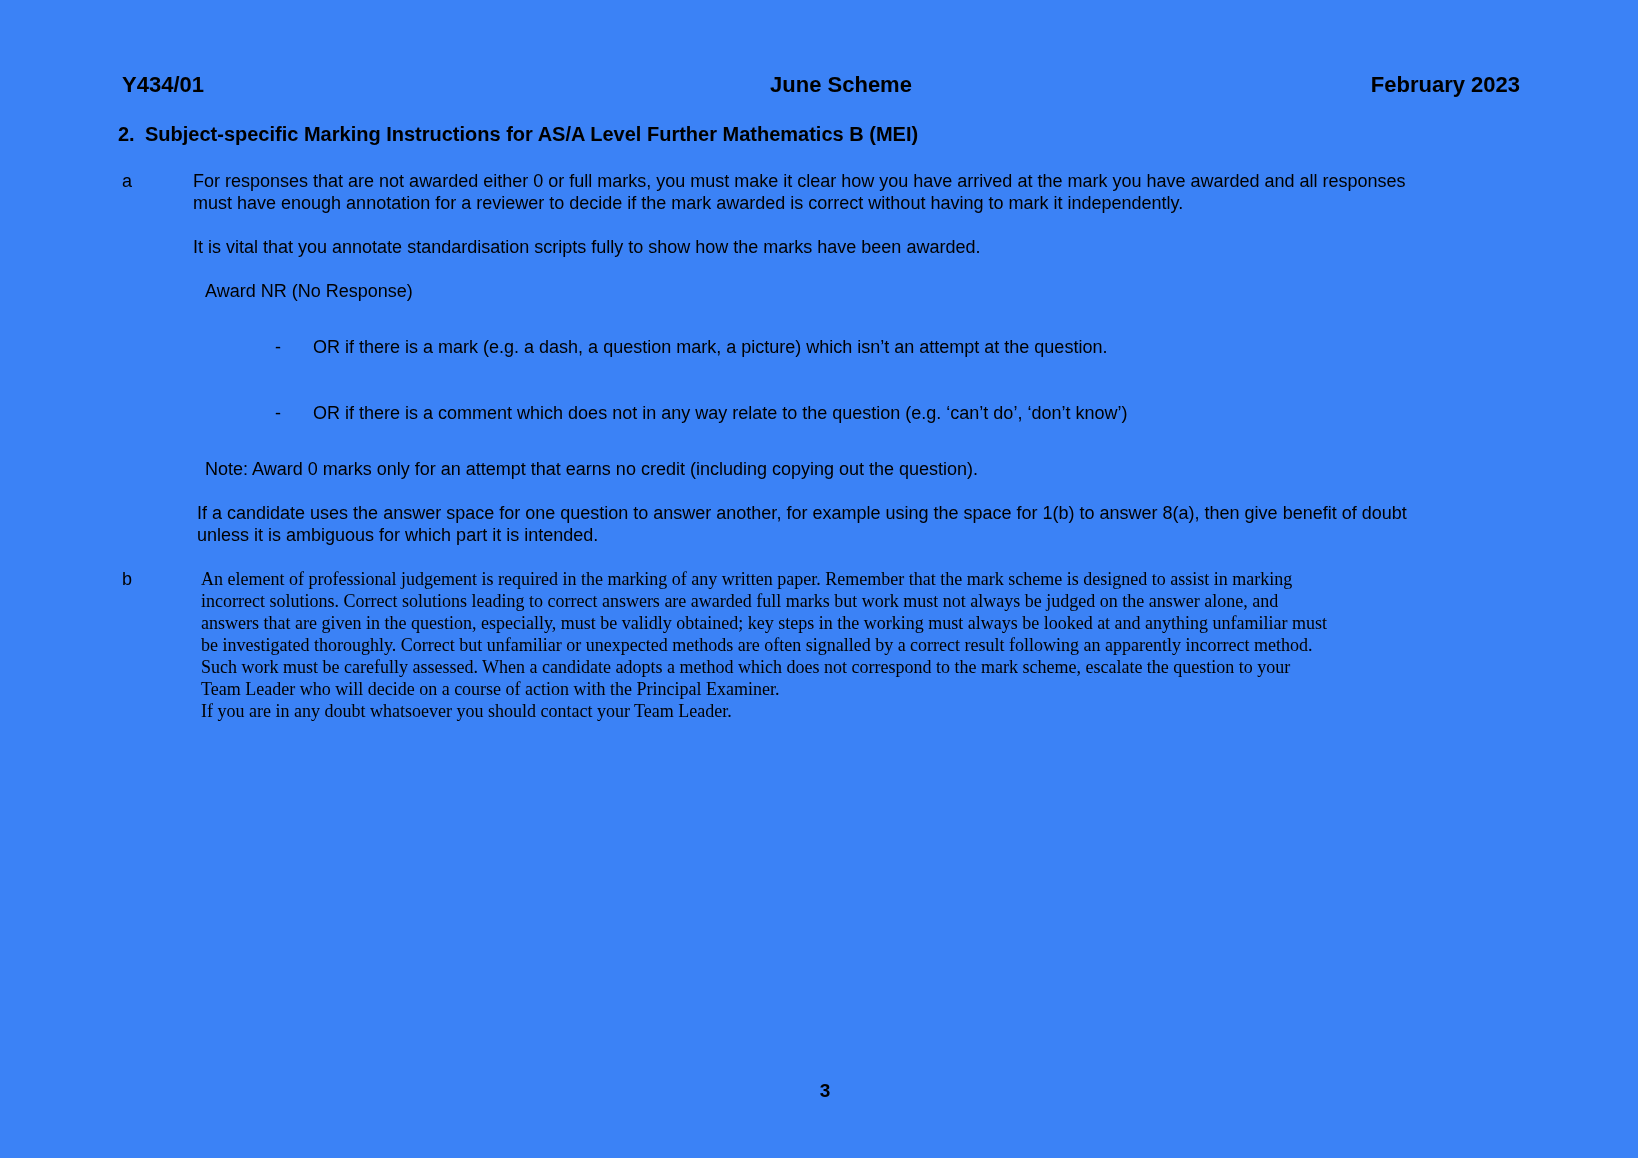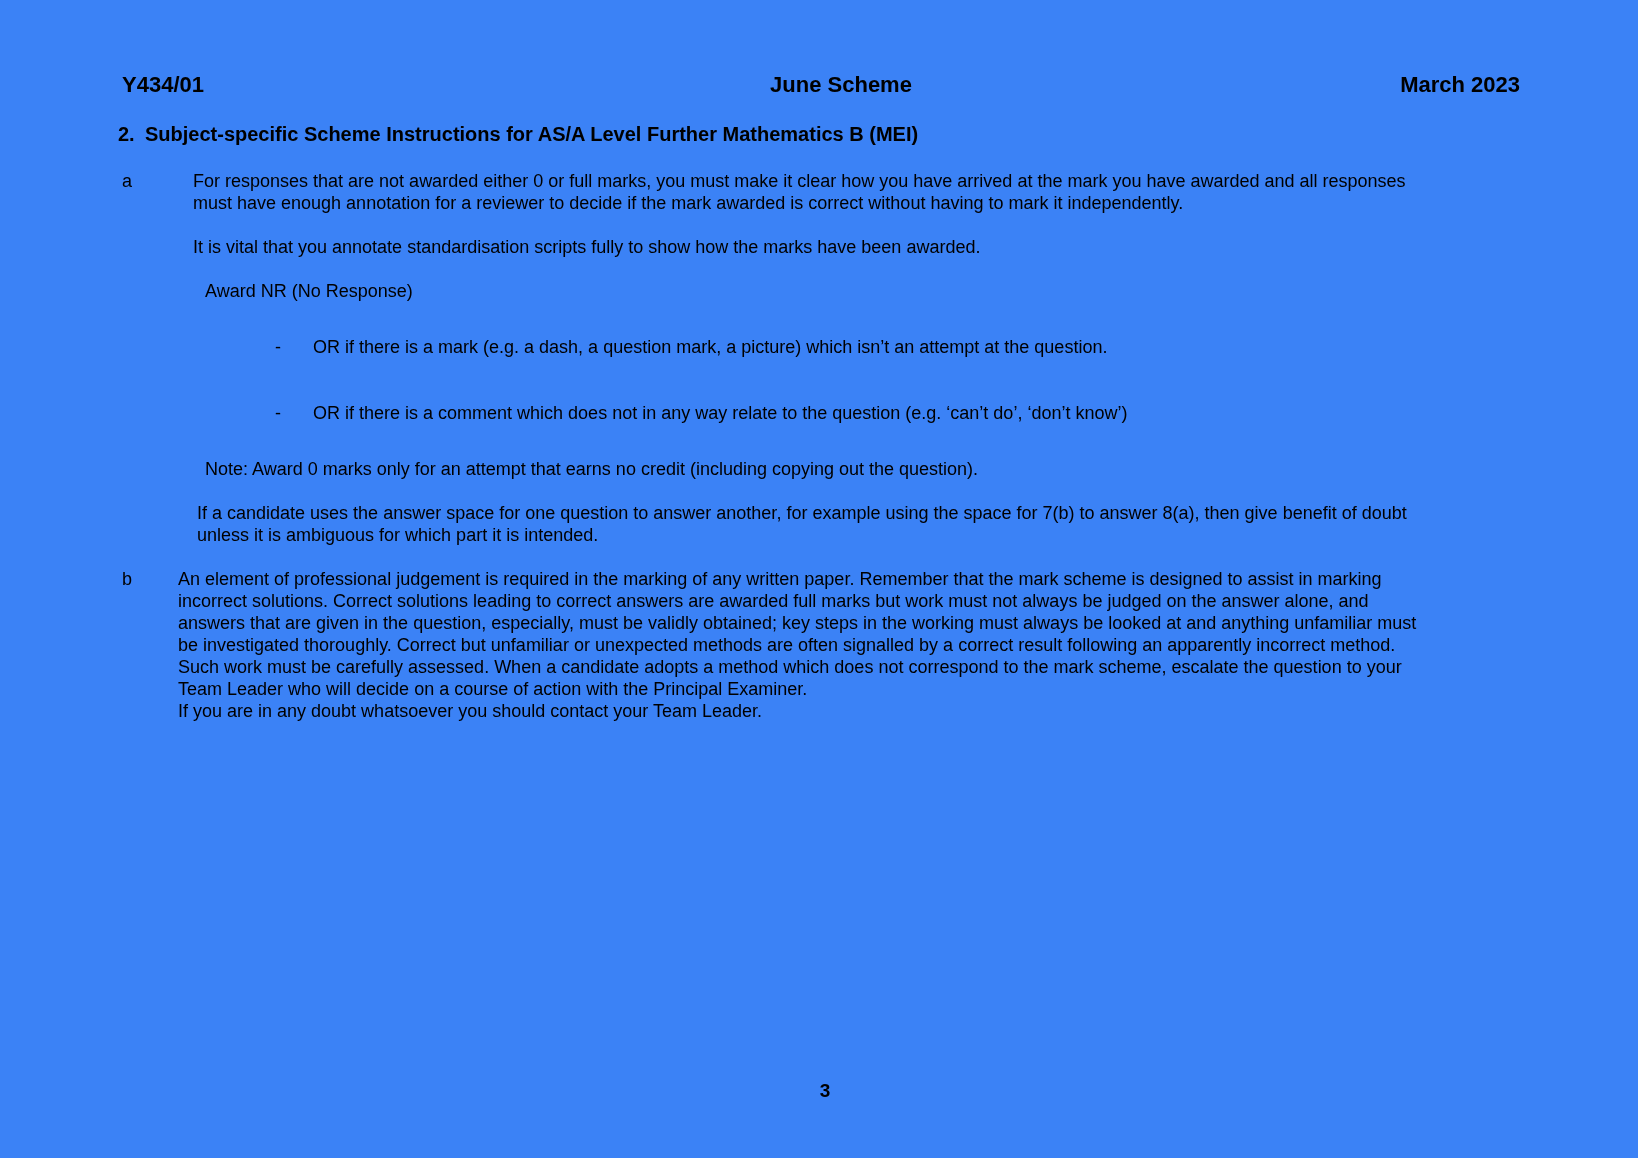--- a/index.html
+++ b/index.html
@@ -49,21 +49,21 @@
   
   .section {
     position: absolute;
     font-size: 18px;
     line-height: 22px;
   }
   .section-a { top: 170px; left: 122px; width: 1420px; }
   .section-b { top: 568px; left: 122px; width: 1420px; }
   .section-label { position: absolute; left: 0; top: 0; }
   .section-a .section-body { margin-left: 71px; }
-  .section-b .section-body { margin-left: 56px; }
+  .section-b .section-body { margin-left: 79px; font-family: Liberation Serif, serif; }
 
   .section-body p {
     margin: 0 0 22px 0;
     white-space: pre;
   }
   .section-body p.no-gap { margin-bottom: 0; }
   .para-indent { padding-left: 4px; }
 
   .award-block { margin-bottom: 22px; }
   .award-block .award-intro { margin: 12px; white-space: pre; }
@@ -87,47 +87,47 @@
   }
 </style>
 </head>
 <body>
 
 <div class="page">
 
   <div class="doc-header">
     <span class="hdr-left">Y434/01</span>
     <span class="hdr-center">June Scheme</span>
-    <span class="hdr-right">March 2023</span>
+    <span class="hdr-right">February 2023</span>
   </div>
 
   <div class="doc-heading">
     <span class="heading-number">2.</span>
-    <span class="heading-text">Subject-specific Scheme Instructions for AS/A Level Further Mathematics B (MEI)</span>
+    <span class="heading-text">Subject-specific Marking Instructions for AS/A Level Further Mathematics B (MEI)</span>
   </div>
 
   <div class="section section-a">
     <span class="section-label">a</span>
     <div class="section-body">
       <p>For responses that are not awarded either 0 or full marks, you must make it clear how you have arrived at the mark you have awarded and all responses
 must have enough annotation for a reviewer to decide if the mark awarded is correct without having to mark it independently.</p>
       <p>It is vital that you annotate standardisation scripts fully to show how the marks have been awarded.</p>
 
       <div class="award-block">
         <p class="award-intro">Award NR (No Response)</p>
         <div class="bullet">
           <span class="dash">-</span><span>OR if there is a mark (e.g. a dash, a question mark, a picture) which isn’t an attempt at the question.</span>
         </div>
         <div class="bullet">
           <span class="dash">-</span><span>OR if there is a comment which does not in any way relate to the question (e.g. ‘can’t do’, ‘don’t know’)</span>
         </div>
         <p class="award-note">Note: Award 0 marks only for an attempt that earns no credit (including copying out the question).</p>
       </div>
 
-      <p class="para-indent no-gap">If a candidate uses the answer space for one question to answer another, for example using the space for 7(b) to answer 8(a), then give benefit of doubt
+      <p class="para-indent no-gap">If a candidate uses the answer space for one question to answer another, for example using the space for 1(b) to answer 8(a), then give benefit of doubt
 unless it is ambiguous for which part it is intended.</p>
     </div>
   </div>
 
   <div class="section section-b">
     <span class="section-label">b</span>
     <div class="section-body">
       <p class="no-gap">An element of professional judgement is required in the marking of any written paper. Remember that the mark scheme is designed to assist in marking
 incorrect solutions. Correct solutions leading to correct answers are awarded full marks but work must not always be judged on the answer alone, and
 answers that are given in the question, especially, must be validly obtained; key steps in the working must always be looked at and anything unfamiliar must

